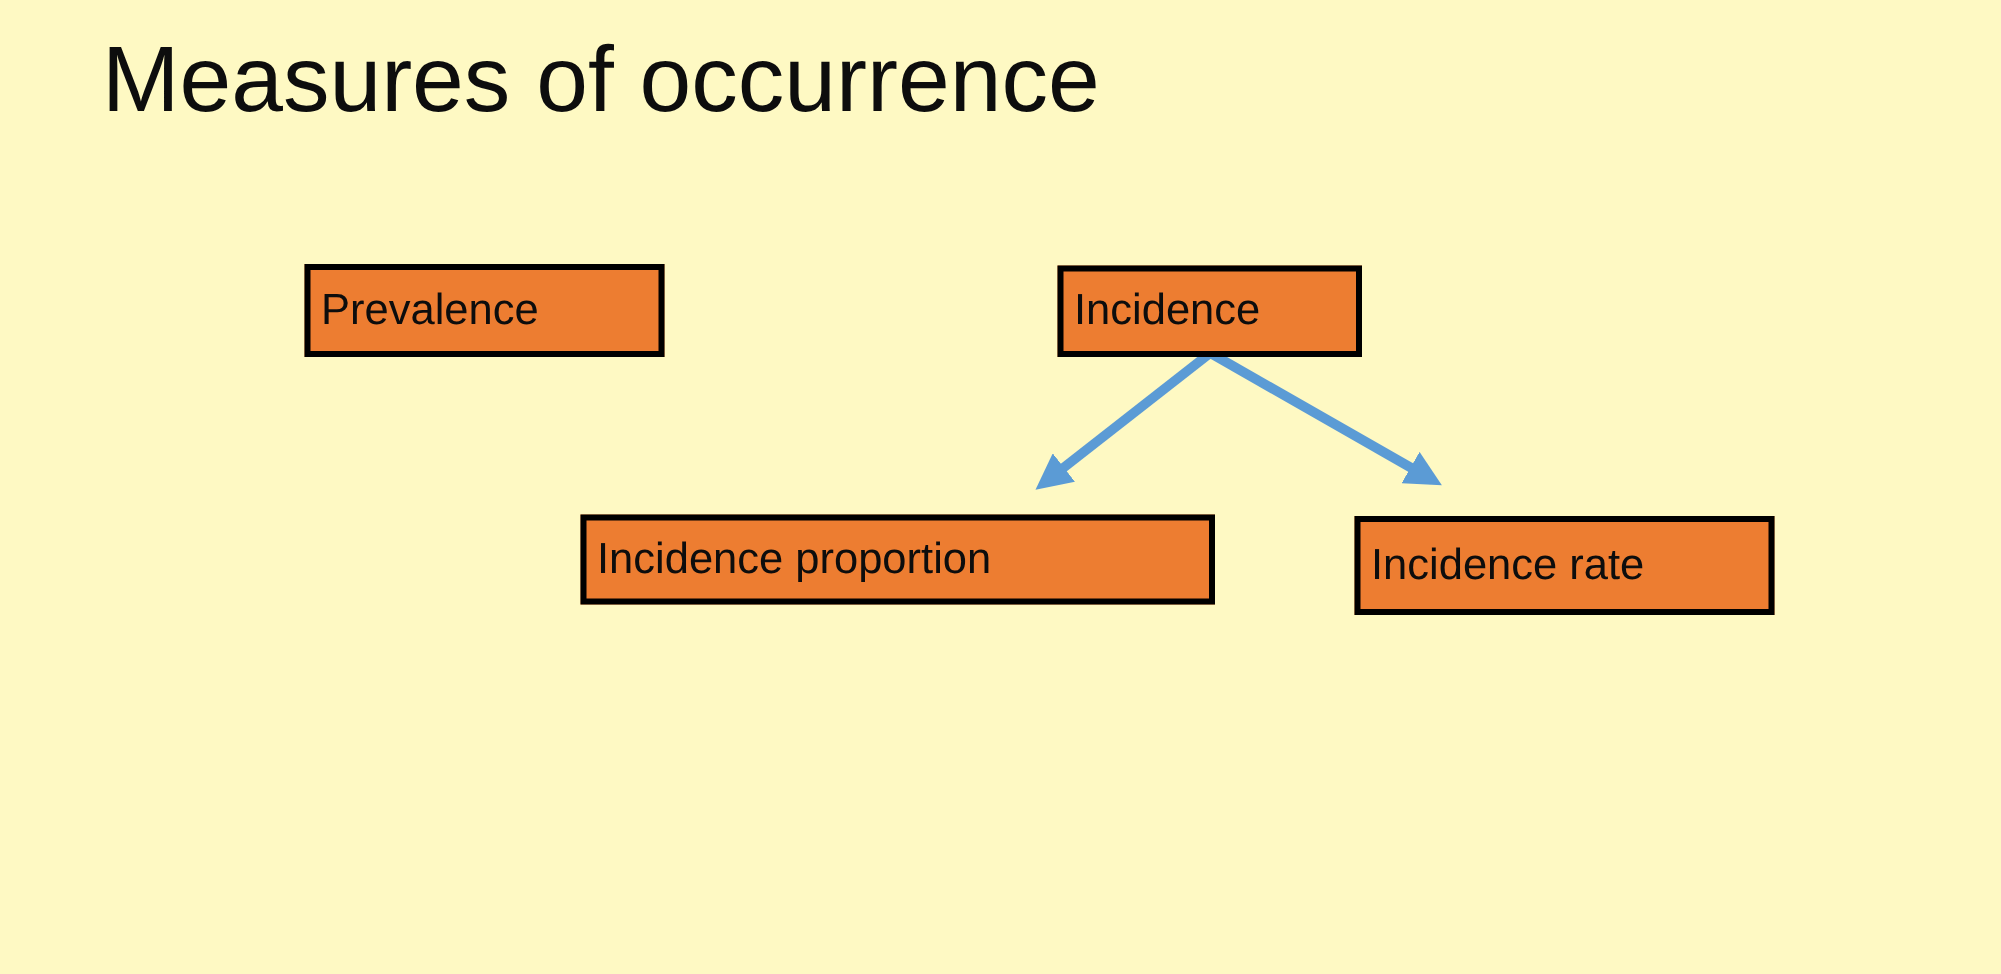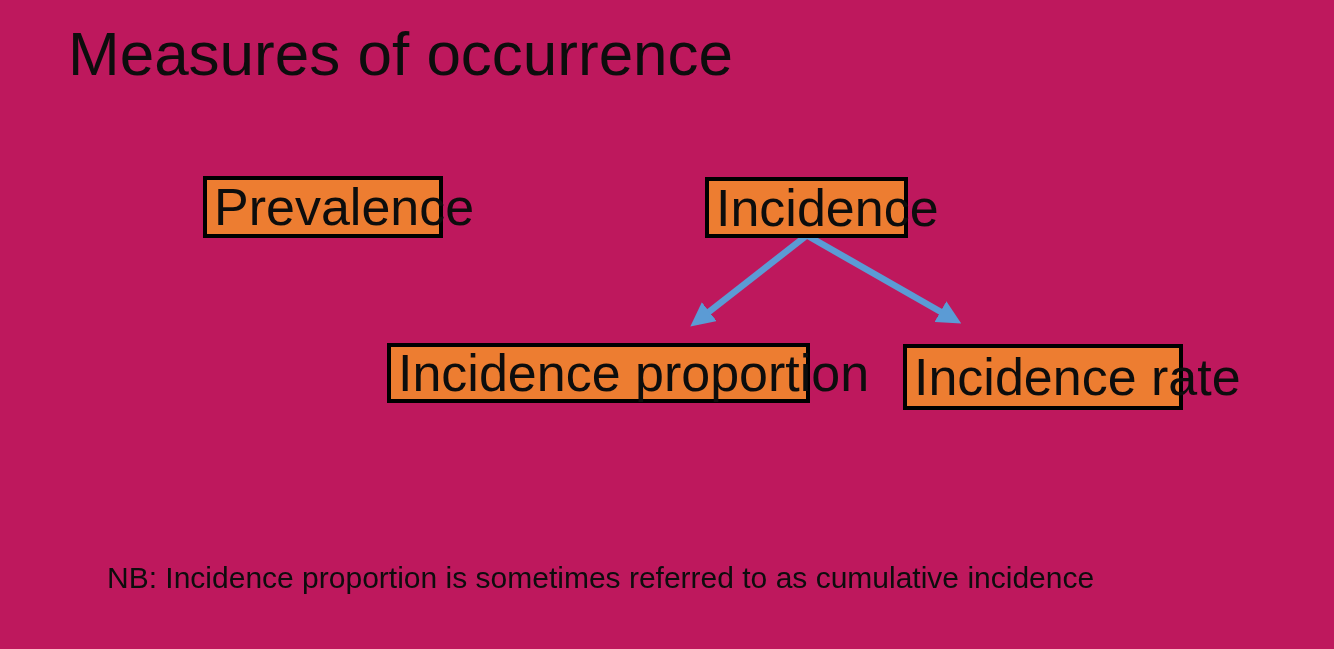--- a/index.html
+++ b/index.html
@@ -4,21 +4,21 @@
 <style>
   html, body {
     margin: 0;
     padding: 0;
     background: #ffffff;
   }
   .slide {
     position: relative;
     width: 1334px;
     height: 649px;
-    background: #be185d;
+    background: #fef9c3;
     overflow: hidden;
     font-family: "Liberation Sans", sans-serif;
     color: #000000;
     text-align: center;
   }
   .slide-title {
     position: absolute;
     left: 68px;
     top: 21px;
     font-size: 62px;
@@ -27,21 +27,21 @@
     white-space: nowrap;
   }
   .node {
     position: absolute;
     box-sizing: border-box;
     background: #ED7D31;
     border: 4px solid #000000;
     display: flex;
     align-items: center;
     padding-left: 7px;
-    font-size: 52px;
+    font-size: 29px;
     color: #0d0d0d;
     white-space: nowrap;
   }
   .node-prevalence          { left: 203px; top: 176px; width: 240px; height: 62px; }
   .node-incidence           { left: 705px; top: 177px; width: 203px; height: 61px; }
   .node-incidence-proportion{ left: 387px; top: 343px; width: 423px; height: 60px; }
   .node-incidence-rate      { left: 903px; top: 344px; width: 280px; height: 66px; }
   .edges-svg {
     position: absolute;
     left: 0;
@@ -85,15 +85,14 @@
   </div>
 
   <div class="node node-incidence-proportion">
     <span>Incidence proportion</span>
   </div>
 
   <div class="node node-incidence-rate">
     <span>Incidence rate</span>
   </div>
 
-  <div class="slide-note">NB: Incidence proportion is sometimes referred to as cumulative incidence</div>
 
 </div>
 
 </body></html>

